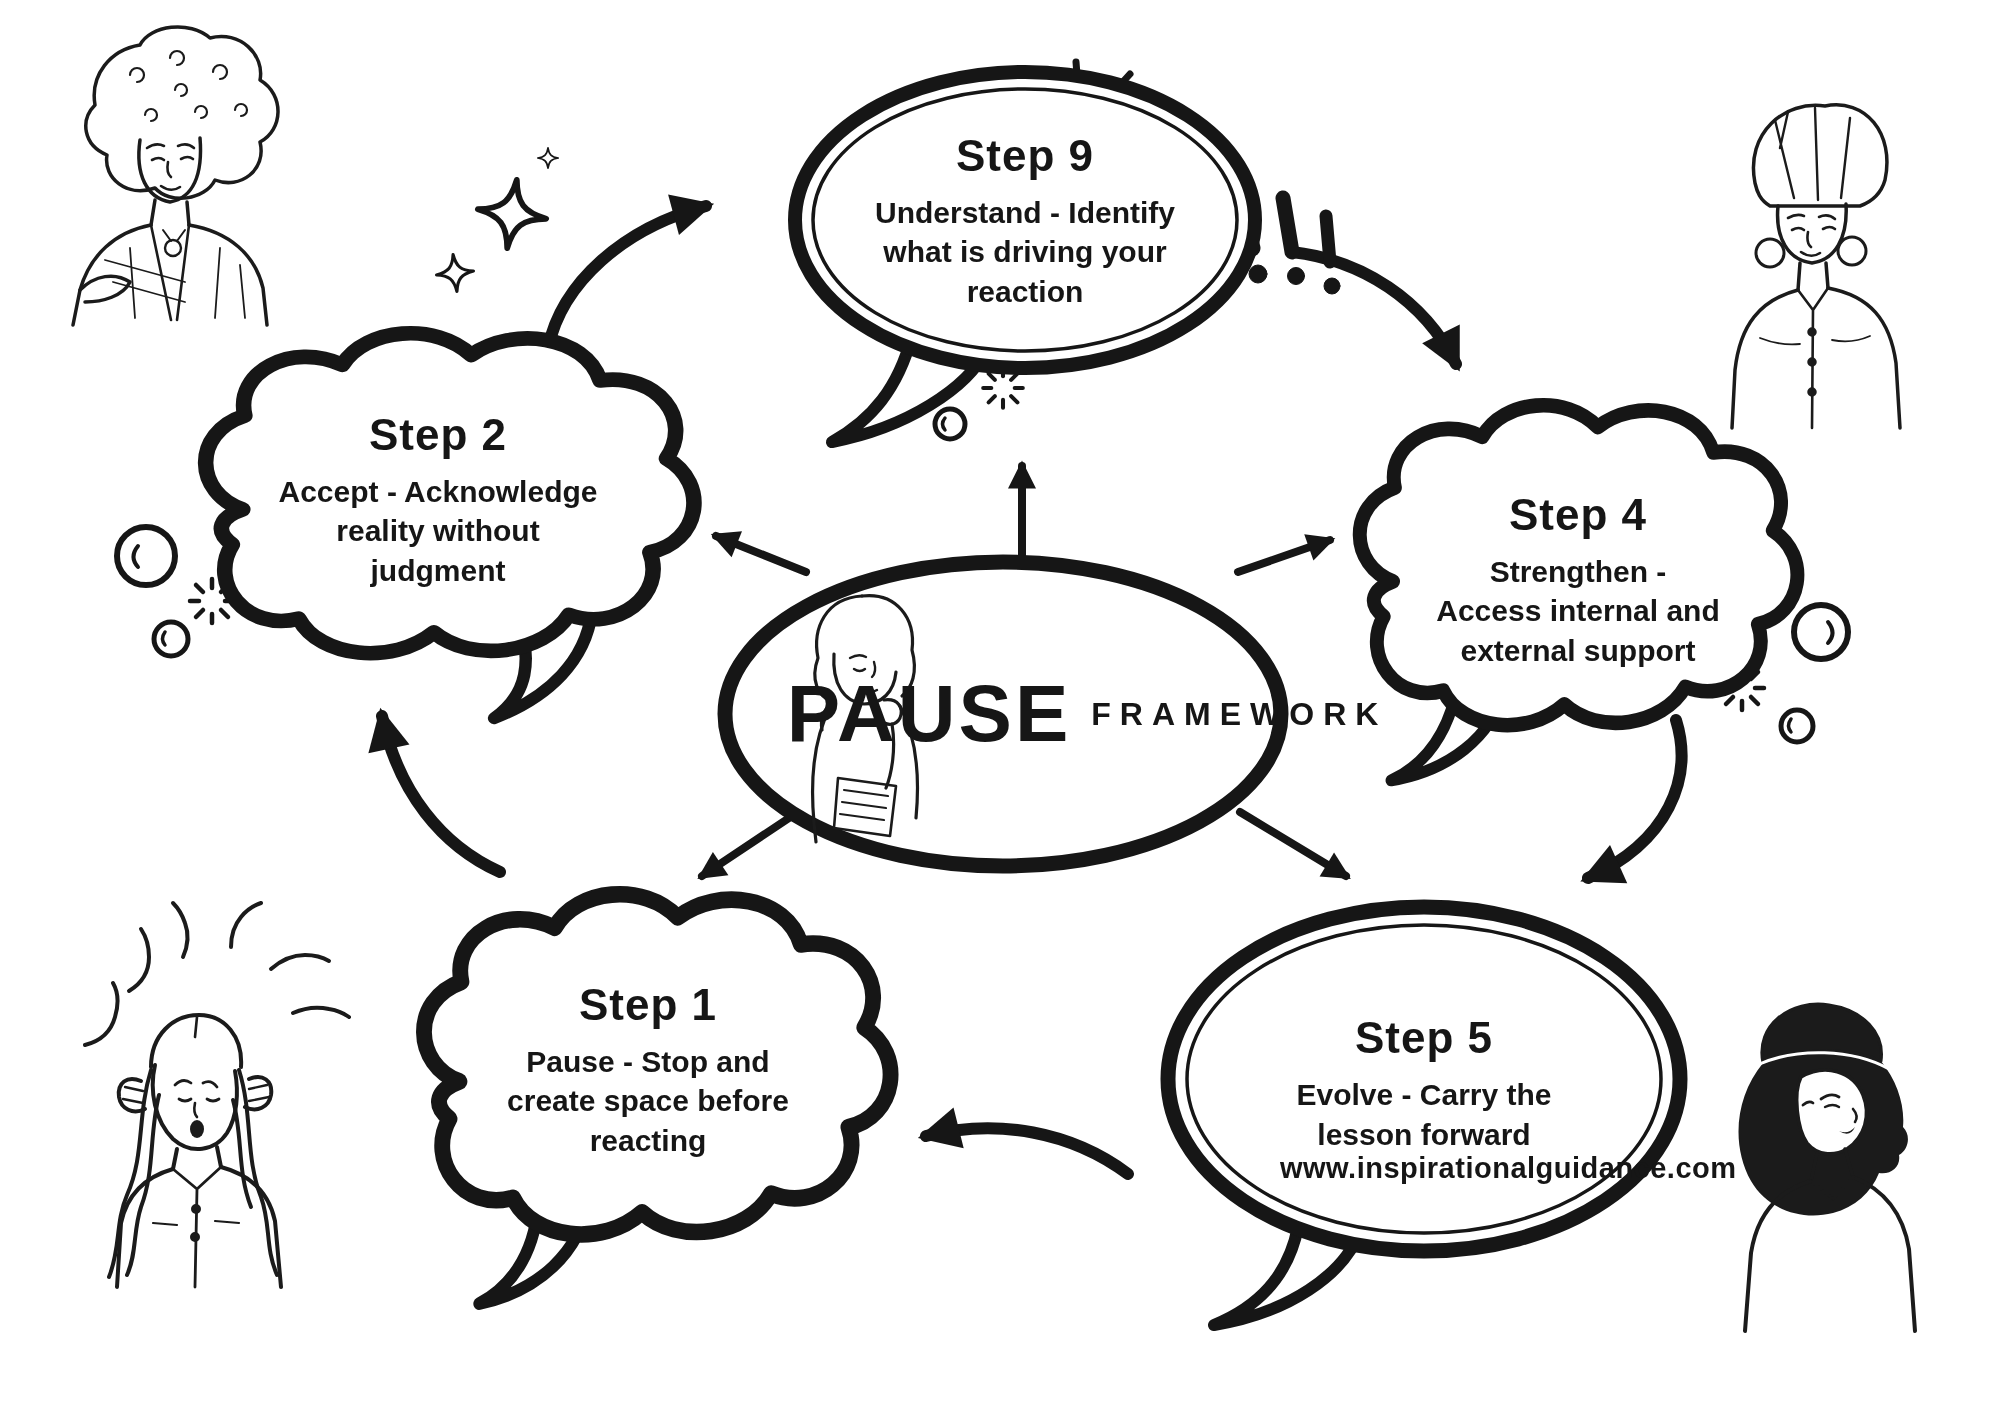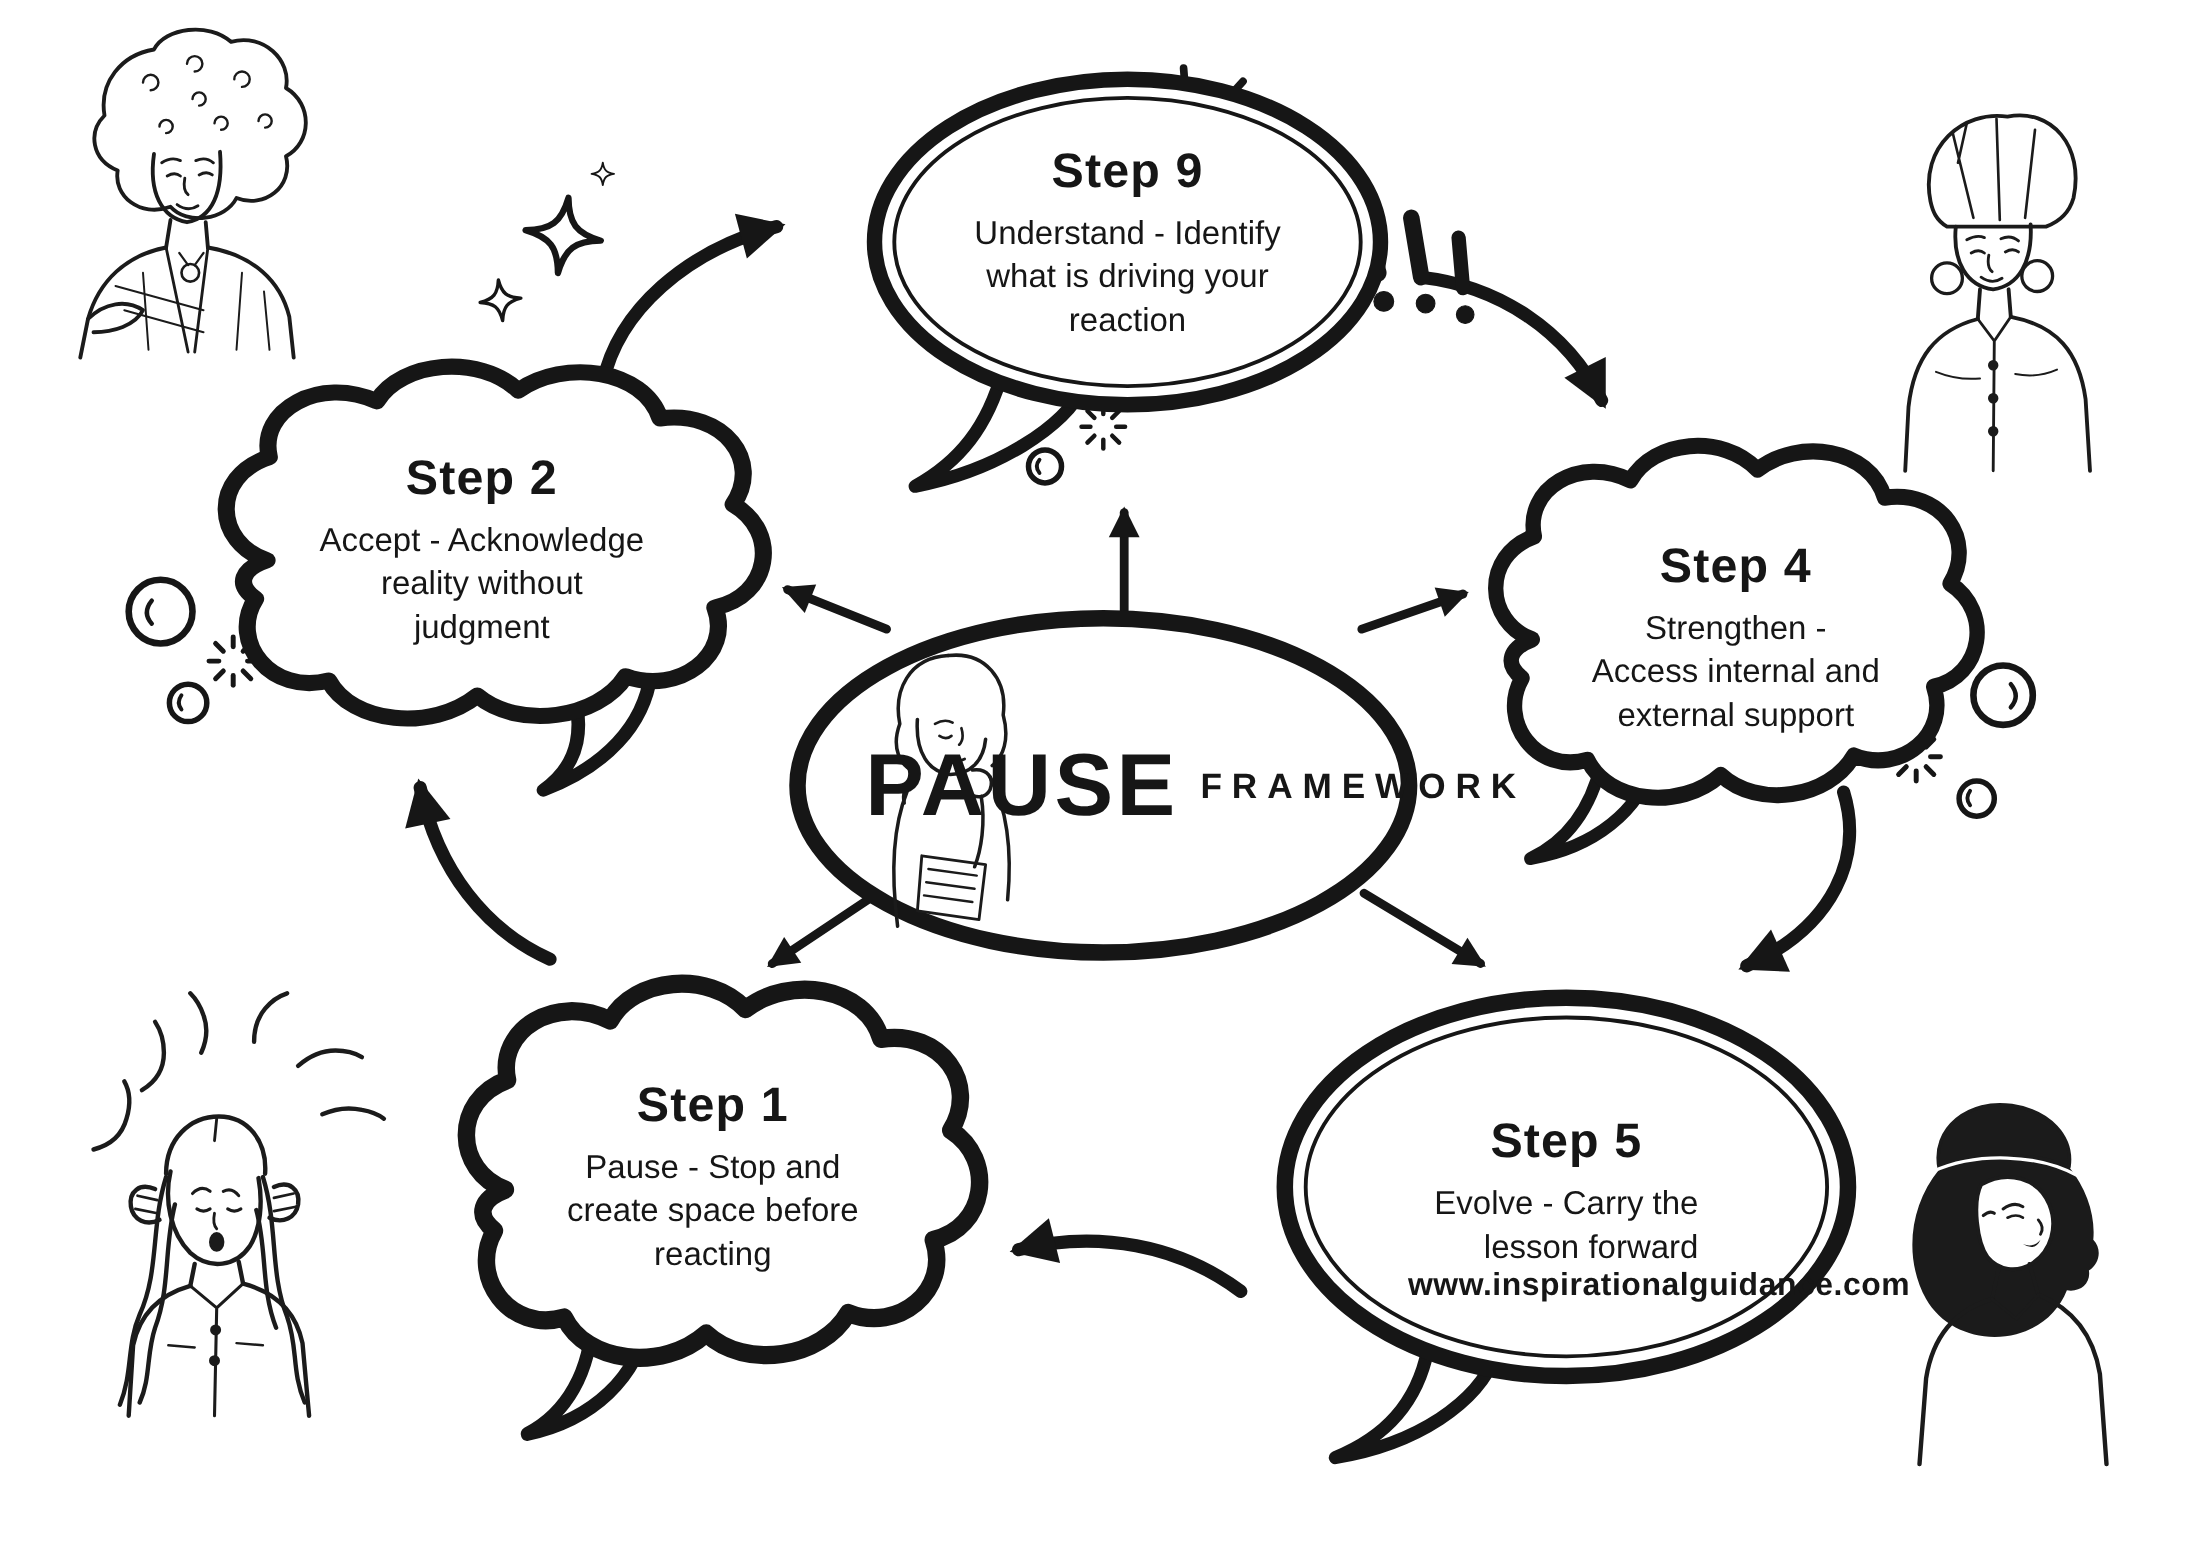--- a/index.html
+++ b/index.html
@@ -8,21 +8,21 @@
     font-family:"Liberation Sans","DejaVu Sans",sans-serif;color:#161616;overflow:hidden;
   }
   .layer{position:absolute;left:0;top:0;}
   .bubble{position:absolute;}
   .bubble svg{position:absolute;inset:0;width:100%;height:100%;overflow:visible;}
   .bubble-text{
     position:absolute;display:flex;flex-direction:column;align-items:center;
     justify-content:center;text-align:center;gap:12px;
   }
   .bubble-label{font-size:44px;font-weight:700;letter-spacing:1px;}
-  .bubble-desc{font-size:30px;line-height:1.32;font-weight:400;white-space:pre-line;}
+  .bubble-desc{font-size:30px;line-height:1.32;font-weight:700;white-space:pre-line;}
   .center-text{
     position:absolute;display:flex;flex-direction:row;align-items:center;justify-content:center;
     text-align:center;gap:20px;
   }
   .center-title{font-size:80px;font-weight:800;letter-spacing:3px;}
   .center-subtitle{font-size:32px;font-weight:600;letter-spacing:9px;}
   .site-url{
     position:absolute;left:1280px;top:1152px;width:440px;text-align:right;
     font-size:29px;font-weight:700;letter-spacing:0.5px;
   }
@@ -249,21 +249,21 @@
 reacting</span>
     </div>
   </div>
 
   <div class="bubble" style="left:1146px;top:893px;width:556px;height:446px;">
     <svg viewBox="0 0 556 446" preserveAspectRatio="none">
       <path d="M152 334 C142 384 112 414 68 432 C142 420 198 382 214 338 Z" fill="#ffffff" stroke="#161616" stroke-width="12" stroke-linejoin="round"></path>
       <ellipse cx="278" cy="186" rx="256" ry="172" fill="#ffffff" stroke="#161616" stroke-width="15"></ellipse>
       <ellipse cx="278" cy="186" rx="237" ry="154" fill="none" stroke="#161616" stroke-width="3.5"></ellipse>
     </svg>
-    <div class="bubble-text" style="left:78px;top:86px;width:400px;height:210px;text-align:right;">
+    <div class="bubble-text" style="left:78px;top:86px;width:400px;height:210px;">
       <span class="bubble-label">Step 5</span>
       <span class="bubble-desc">Evolve - Carry the
 lesson forward</span>
     </div>
   </div>
 
   <div class="bubble" style="left:712px;top:550px;width:582px;height:328px;">
     <svg viewBox="0 0 582 328" preserveAspectRatio="none">
       <ellipse cx="291" cy="164" rx="278" ry="152" fill="#ffffff" stroke="#161616" stroke-width="15"></ellipse>
       <g transform="translate(92,38)" stroke="#1b1b1b" fill="none" stroke-width="3.2" stroke-linecap="round" stroke-linejoin="round">

